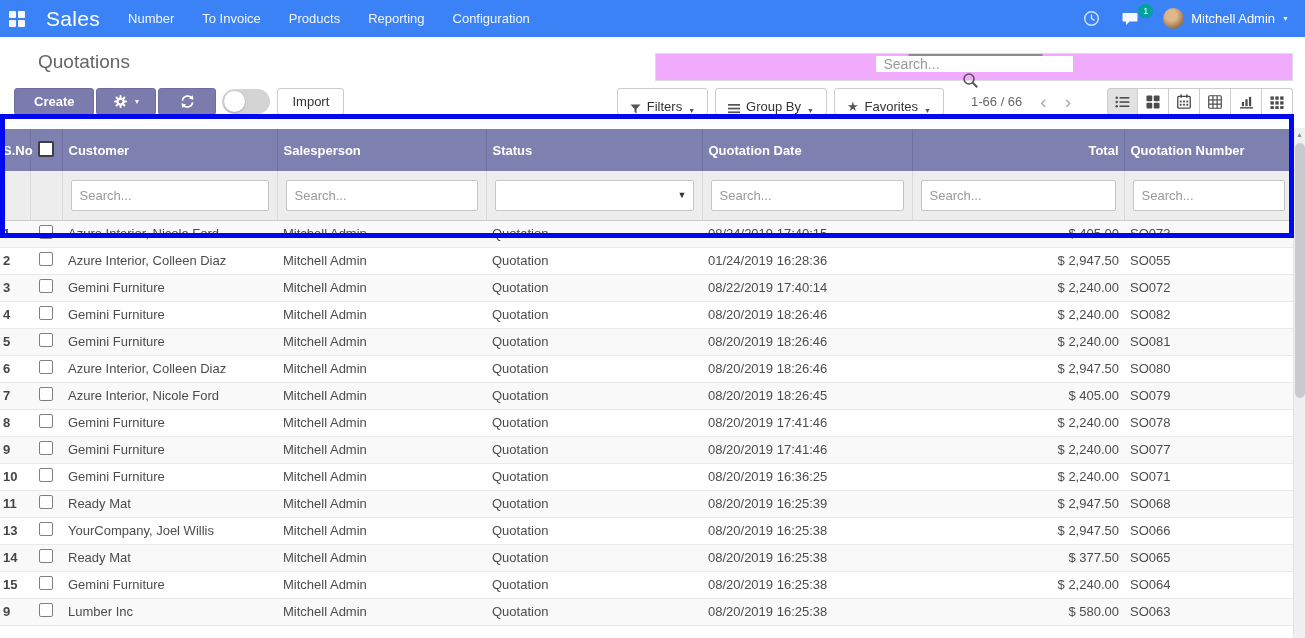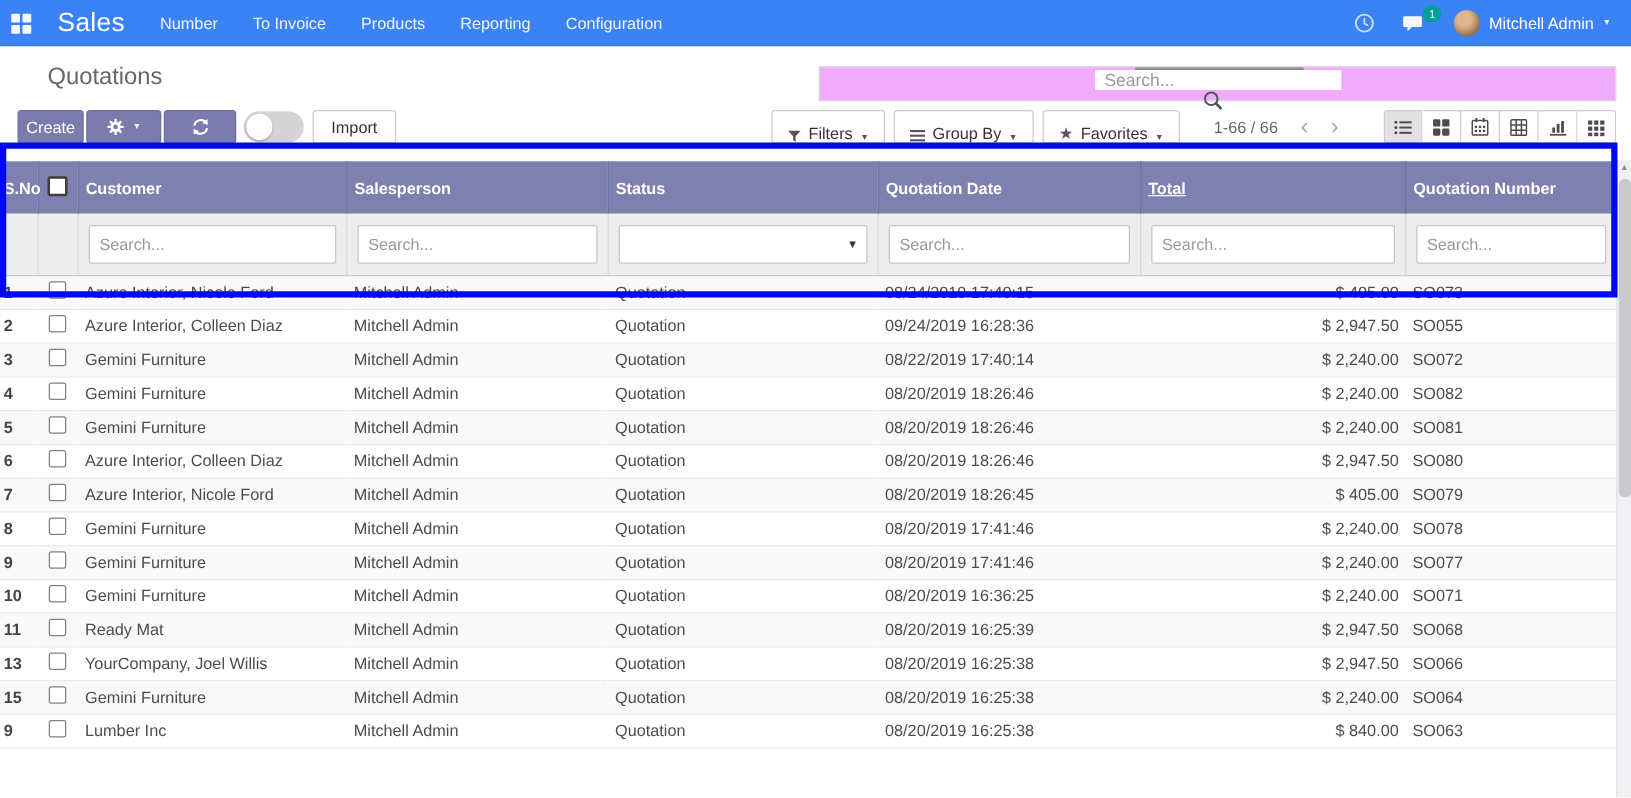--- a/index.html
+++ b/index.html
@@ -40,21 +40,21 @@
   .search-main-input { flex:1; border:none; outline:none; font-size:14px; color:#444;
     padding:0 8px; font-family:"Liberation Sans", sans-serif; }
   .search-main-input::placeholder { color:#999; }
   .magnifier { margin-right:8px; cursor:pointer; display:flex; }
 
   .cp-bottom { height:27px; margin:0 12px 0 14px; display:flex; align-items:center; }
   .btn { height:27px; display:inline-flex; align-items:center; justify-content:center;
     border-radius:3px; font-size:13px; cursor:pointer; border:1px solid transparent; }
   .btn-primary { background:#7c7bad; border-color:#6f6ea0; color:#fff; }
   .btn-default { background:#fff; border-color:#ccc; color:#333; }
-  .btn-create { padding:0 6px; }
+  .btn-create { padding:0 19px;font-weight:bold; }
   .btn-icon { width:60px; gap:6px; }
   .btn-refresh { width:58px; margin-left:2px; }
   .btn-import { padding:0 14px; margin-left:7px; }
   .toggle { width:48px; height:25px; background:#d4d4d4; border-radius:13px; margin-left:6px;
     position:relative; cursor:pointer; }
   .toggle-knob { position:absolute; left:2px; top:2px; width:21px; height:21px; background:#fff;
     border-radius:50%; box-shadow:0 1px 2px rgba(0,0,0,.25); }
   .btn-group-left { display:flex; align-items:center; }
   .btn-group-left .btn + .btn { margin-left:2px; }
 
@@ -69,21 +69,21 @@
   .vs-btn:first-child { border-left-width:1px; border-radius:3px 0 0 3px; }
   .vs-btn:last-child { border-radius:0 3px 3px 0; }
   .vs-btn.active { background:#e2e2e2; }
 
   
   .table-wrap { margin-top:14px; }
   table { border-collapse:collapse; table-layout:fixed; width:1293px; }
   thead th { background:#7e81b0; color:#fff; font-weight:bold; font-size:13px; text-align:left;
     height:42px; padding:0 0 0 6px; border-right:1px solid #6f72a0; cursor:pointer; }
   thead th.col-sno { padding-left:3px; }
-  thead th.col-total { text-align:left; padding-right:5px;text-decoration:underline; }
+  thead th.col-total { text-align:right; padding-right:5px; }
   thead th:last-child { border-right:none; }
   .hdr-checkbox, .row-checkbox { width:14px; height:14px; background:#fff; border:1px solid #808080;
     border-radius:2px; display:inline-block; cursor:pointer; }
   .hdr-checkbox { border:2px solid #3e3e3e; width:16px; height:16px; }
 
   tr.search-row { background:#ededed; height:49px; }
   tr.search-row td { border-right:1px solid #d9d9d9; border-bottom:1px solid #ccc; padding:0 8px; }
   tr.search-row td:last-child { border-right:none; }
   .col-search-input { width:100%; height:31px; border:1px solid #c6c6c6; border-radius:2px;
     padding:0 8px; font-size:13px; color:#444; font-family:"Liberation Sans", sans-serif; outline:none; background:#fff; }
@@ -380,21 +380,21 @@
     <td>08/24/2019 17:40:15</td>
     <td class="cell-total">$ 405.00</td>
     <td>SO073</td>
   </tr>
         <tr class="data-row">
     <td class="cell-sno">2</td>
     <td class="cell-check"><span class="row-checkbox"></span></td>
     <td>Azure Interior, Colleen Diaz</td>
     <td>Mitchell Admin</td>
     <td>Quotation</td>
-    <td>09/24/2019 16:28:36</td>
+    <td>01/24/2019 16:28:36</td>
     <td class="cell-total">$ 2,947.50</td>
     <td>SO055</td>
   </tr>
         <tr class="data-row">
     <td class="cell-sno">3</td>
     <td class="cell-check"><span class="row-checkbox"></span></td>
     <td>Gemini Furniture</td>
     <td>Mitchell Admin</td>
     <td>Quotation</td>
     <td>08/22/2019 17:40:14</td>
@@ -485,37 +485,47 @@
     <td class="cell-sno">13</td>
     <td class="cell-check"><span class="row-checkbox"></span></td>
     <td>YourCompany, Joel Willis</td>
     <td>Mitchell Admin</td>
     <td>Quotation</td>
     <td>08/20/2019 16:25:38</td>
     <td class="cell-total">$ 2,947.50</td>
     <td>SO066</td>
   </tr>
         <tr class="data-row">
+    <td class="cell-sno">14</td>
+    <td class="cell-check"><span class="row-checkbox"></span></td>
+    <td>Ready Mat</td>
+    <td>Mitchell Admin</td>
+    <td>Quotation</td>
+    <td>08/20/2019 16:25:38</td>
+    <td class="cell-total">$ 377.50</td>
+    <td>SO065</td>
+  </tr>
+        <tr class="data-row">
     <td class="cell-sno">15</td>
     <td class="cell-check"><span class="row-checkbox"></span></td>
     <td>Gemini Furniture</td>
     <td>Mitchell Admin</td>
     <td>Quotation</td>
     <td>08/20/2019 16:25:38</td>
     <td class="cell-total">$ 2,240.00</td>
     <td>SO064</td>
   </tr>
         <tr class="data-row">
     <td class="cell-sno">9</td>
     <td class="cell-check"><span class="row-checkbox"></span></td>
     <td>Lumber Inc</td>
     <td>Mitchell Admin</td>
     <td>Quotation</td>
     <td>08/20/2019 16:25:38</td>
-    <td class="cell-total">$ 840.00</td>
+    <td class="cell-total">$ 580.00</td>
     <td>SO063</td>
   </tr>
       </tbody>
   </table>
 </div>
 
 <div class="annotation-box"></div>
 
 <div class="scrollbar">
   <div class="sb-arrow">▲</div>

